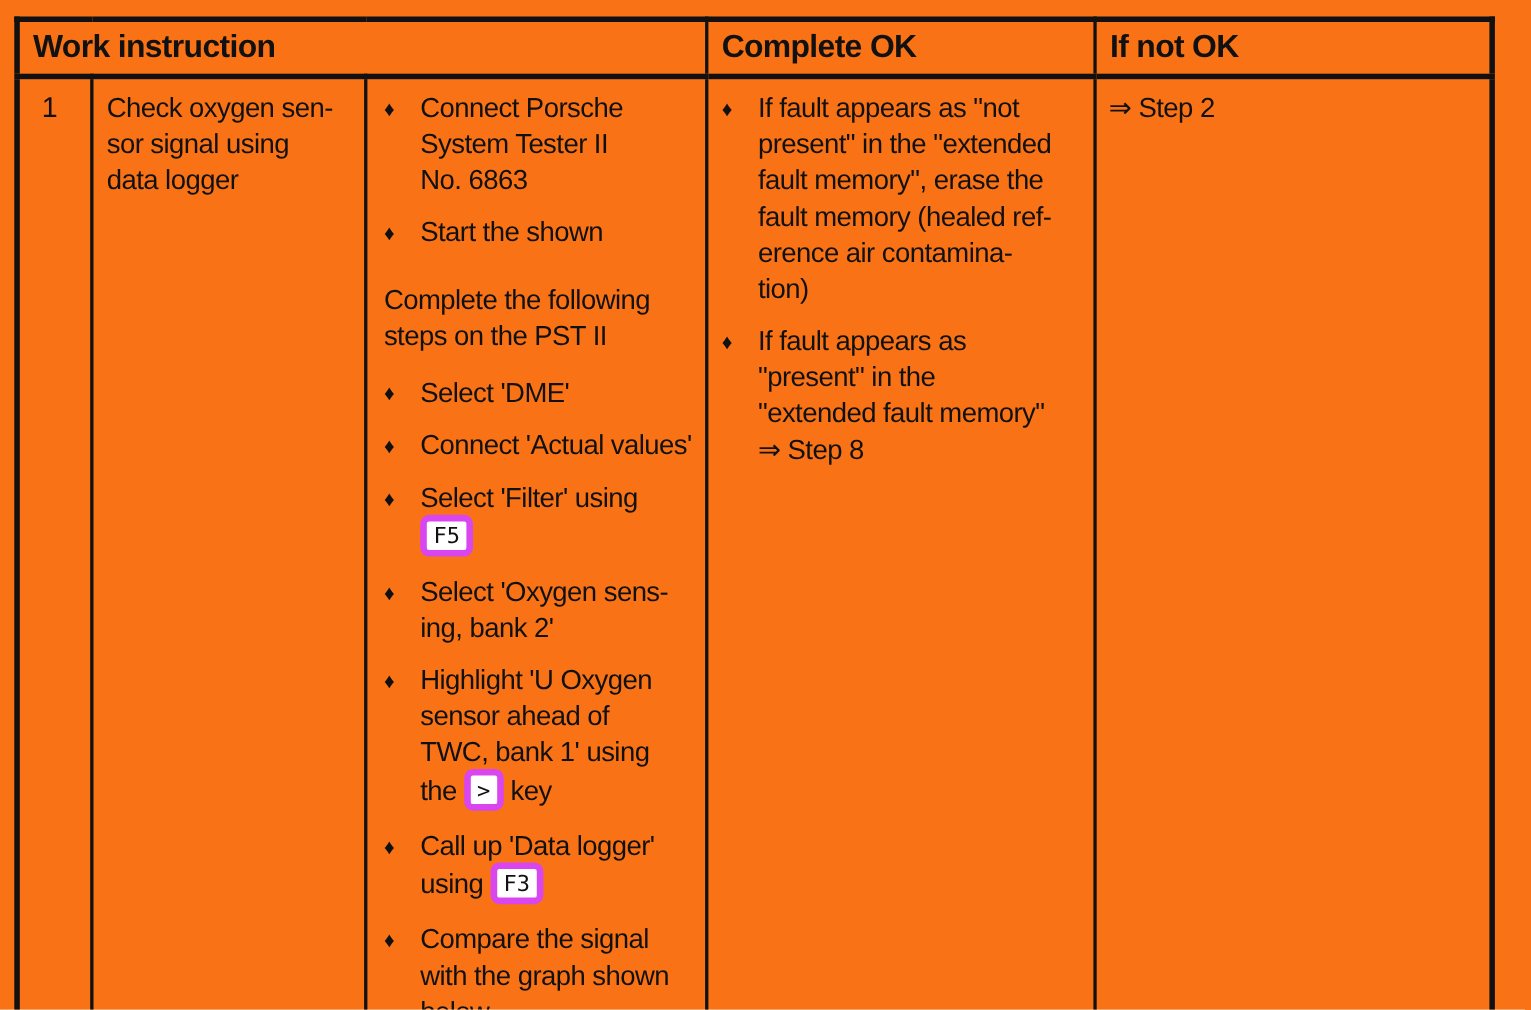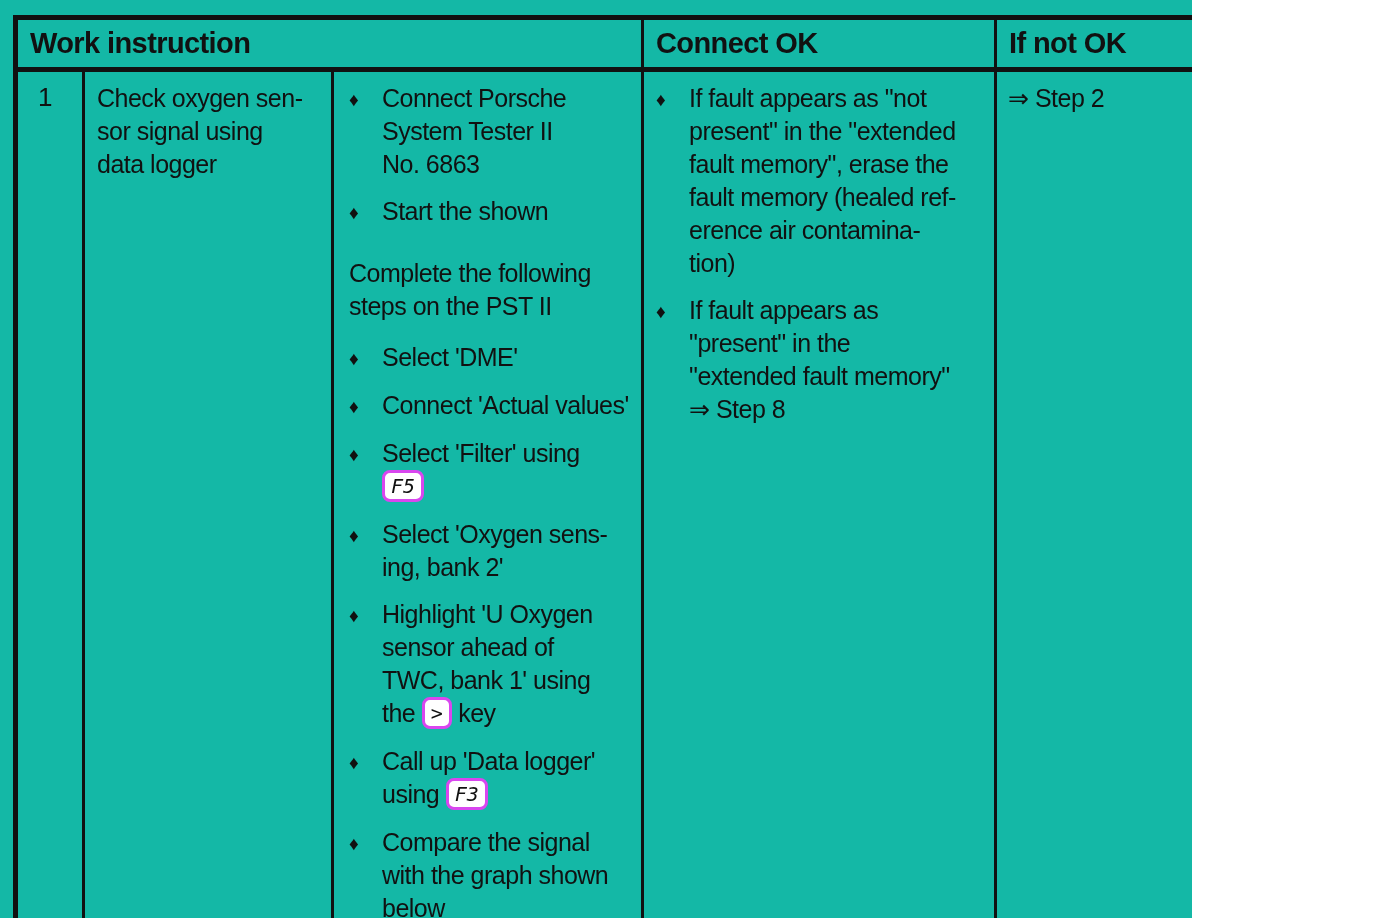--- a/index.html
+++ b/index.html
@@ -4,25 +4,24 @@
 <style>
   html, body {
     margin: 0;
     padding: 0;
     background: #ffffff;
     color: #111111;
     font-family: "Liberation Sans", sans-serif;
   }
   .page {
     position: relative;
-    width: 1168px;
+    width: 1392px;
     height: 918px;
-    background: #14b8a6;
+    background: #f97316;
     overflow: hidden;
-    padding-left: 24px;
   }
   table.proc {
     position: absolute;
     left: 13px;
     top: 15px;
     width: 1341px;
     height: 890px;
     border-collapse: collapse;
     table-layout: fixed;
     border: 5px solid #111111;
@@ -68,31 +67,30 @@
   }
   .txt {
     flex: 1;
     font-size: 25px;
     line-height: 33px;
     letter-spacing: -0.5px;
     white-space: pre-line;
   }
   .key {
     display: inline-block;
-    border: 3px solid #d946ef;
+    border: 6px solid #d946ef;
     border-radius: 8px;
     padding: 0 6px;
     font-family: "DejaVu Sans Mono", monospace;
     font-size: 20px;
     line-height: 26px;
     letter-spacing: 0;
     position: relative;
     top: -2px;
     background: #ffffff;
-    font-style: italic;
   }
   td.ifnot {
     padding: 10px 4px 0 11px;
     font-size: 25px;
     line-height: 33px;
     letter-spacing: -0.5px;
     white-space: pre-line;
   }
 </style>
 </head>
@@ -103,21 +101,21 @@
     <colgroup>
       <col style="width:68px">
       <col style="width:249px">
       <col style="width:310px">
       <col style="width:353px">
       <col style="width:361px">
     </colgroup>
     <thead>
       <tr>
         <th colspan="3">Work instruction</th>
-        <th>Connect OK</th>
+        <th>Complete OK</th>
         <th>If not OK</th>
       </tr>
     </thead>
     <tbody>
       <tr>
         <td class="num">1</td>
         <td class="task">Check oxygen sen-
 sor signal using
 data logger</td>
         <td class="listcell">

